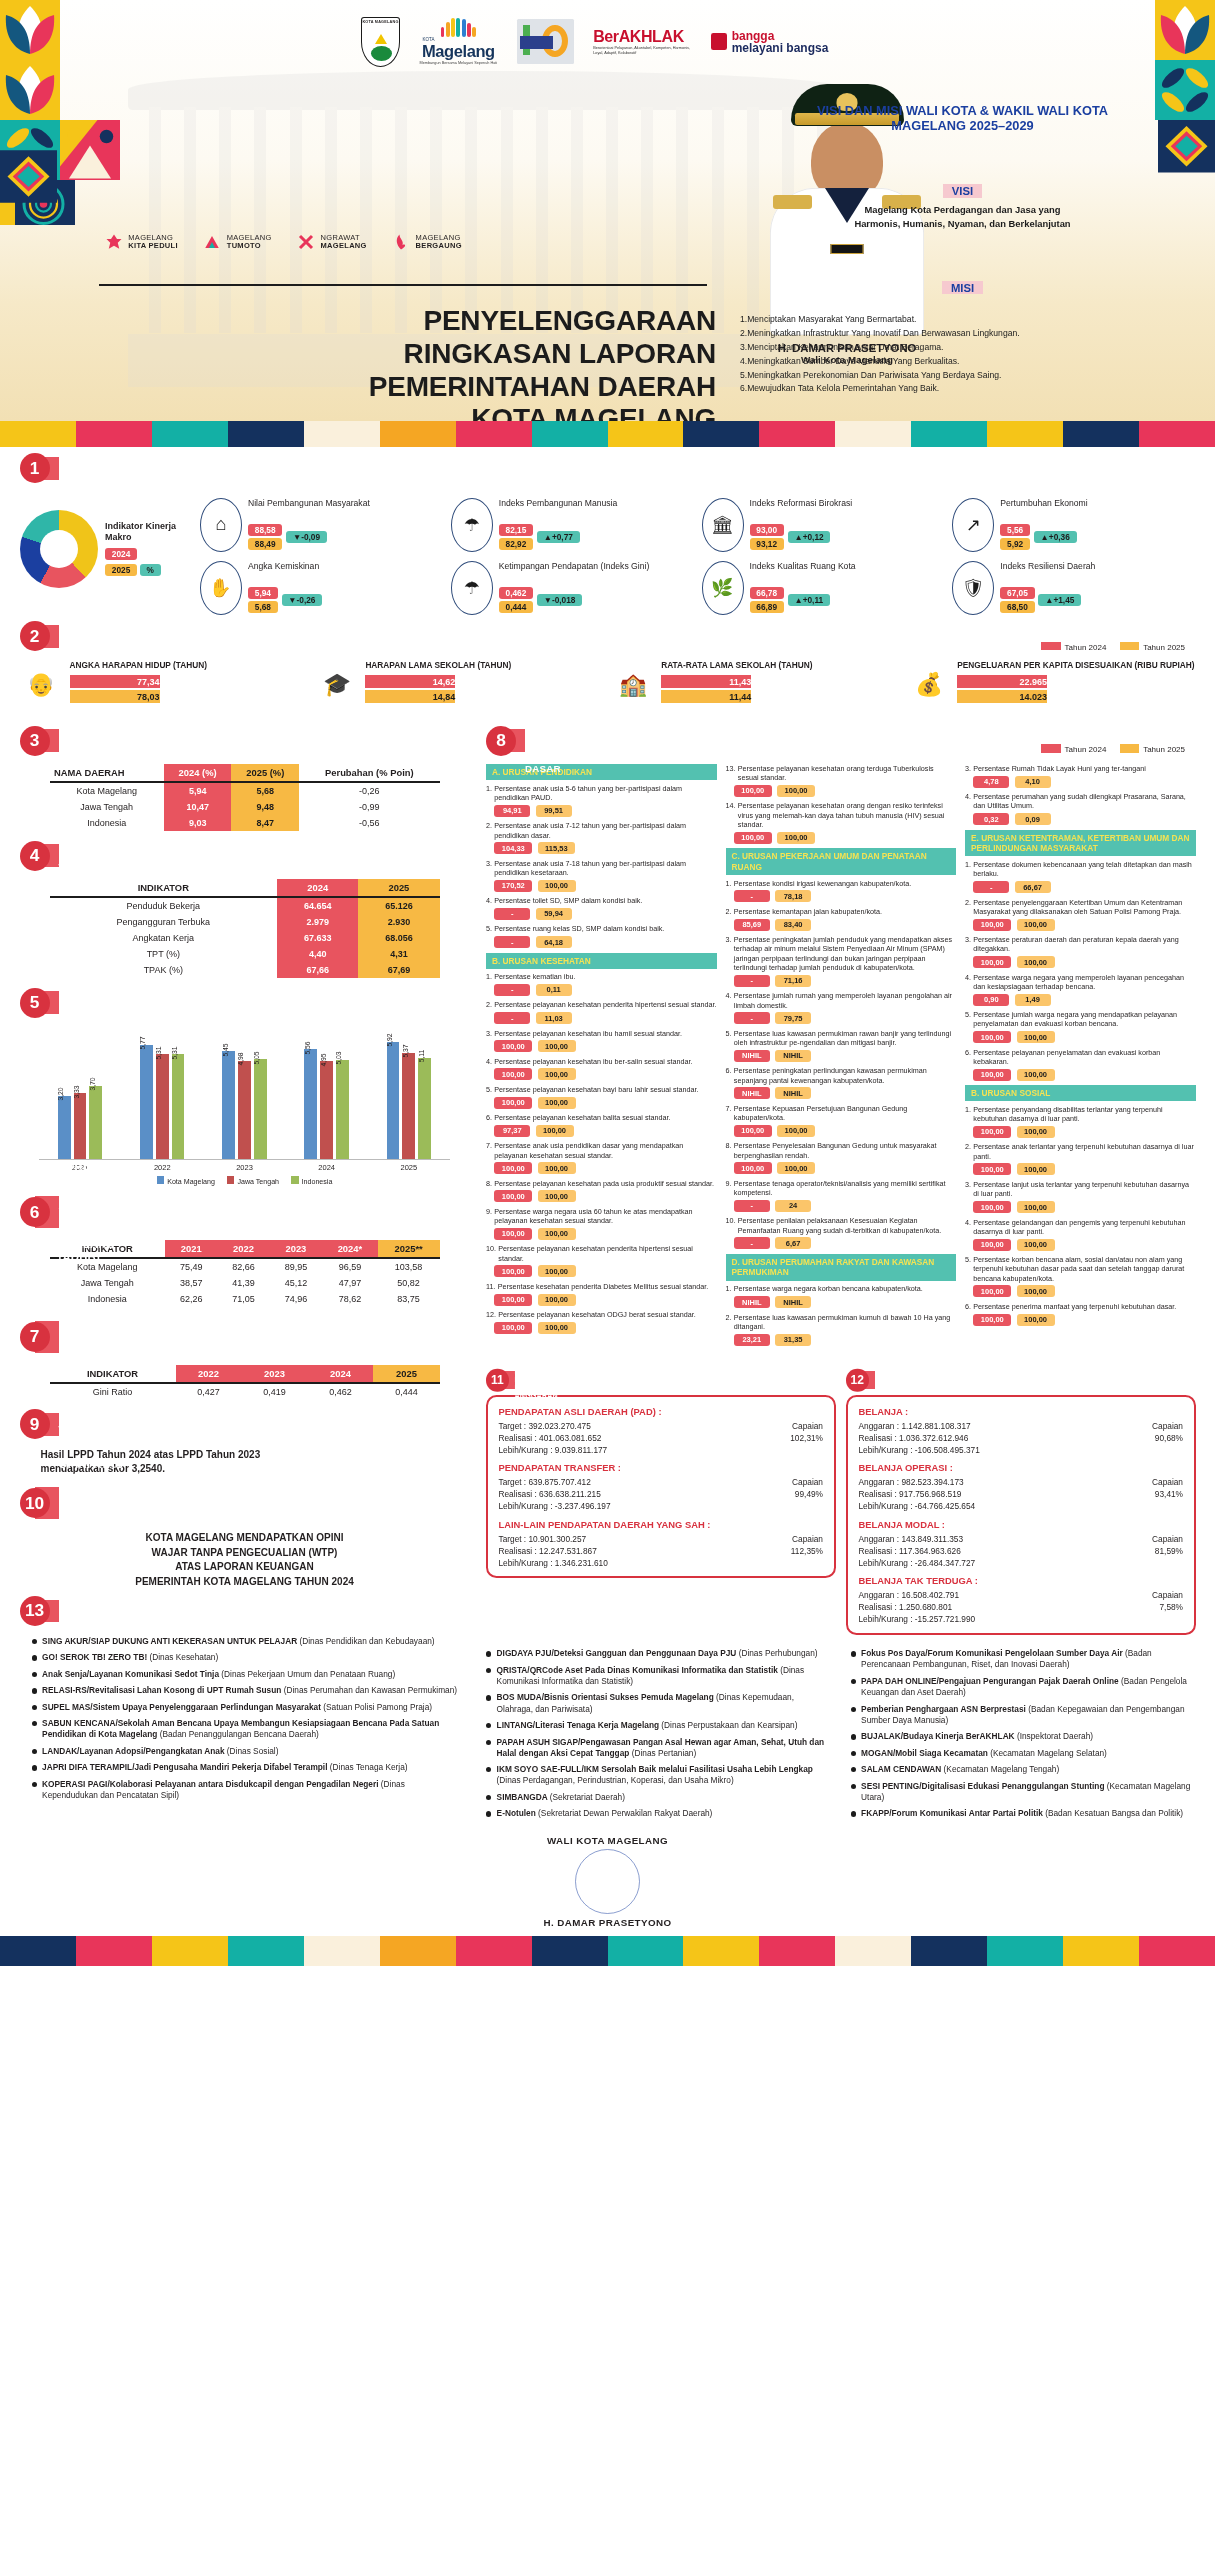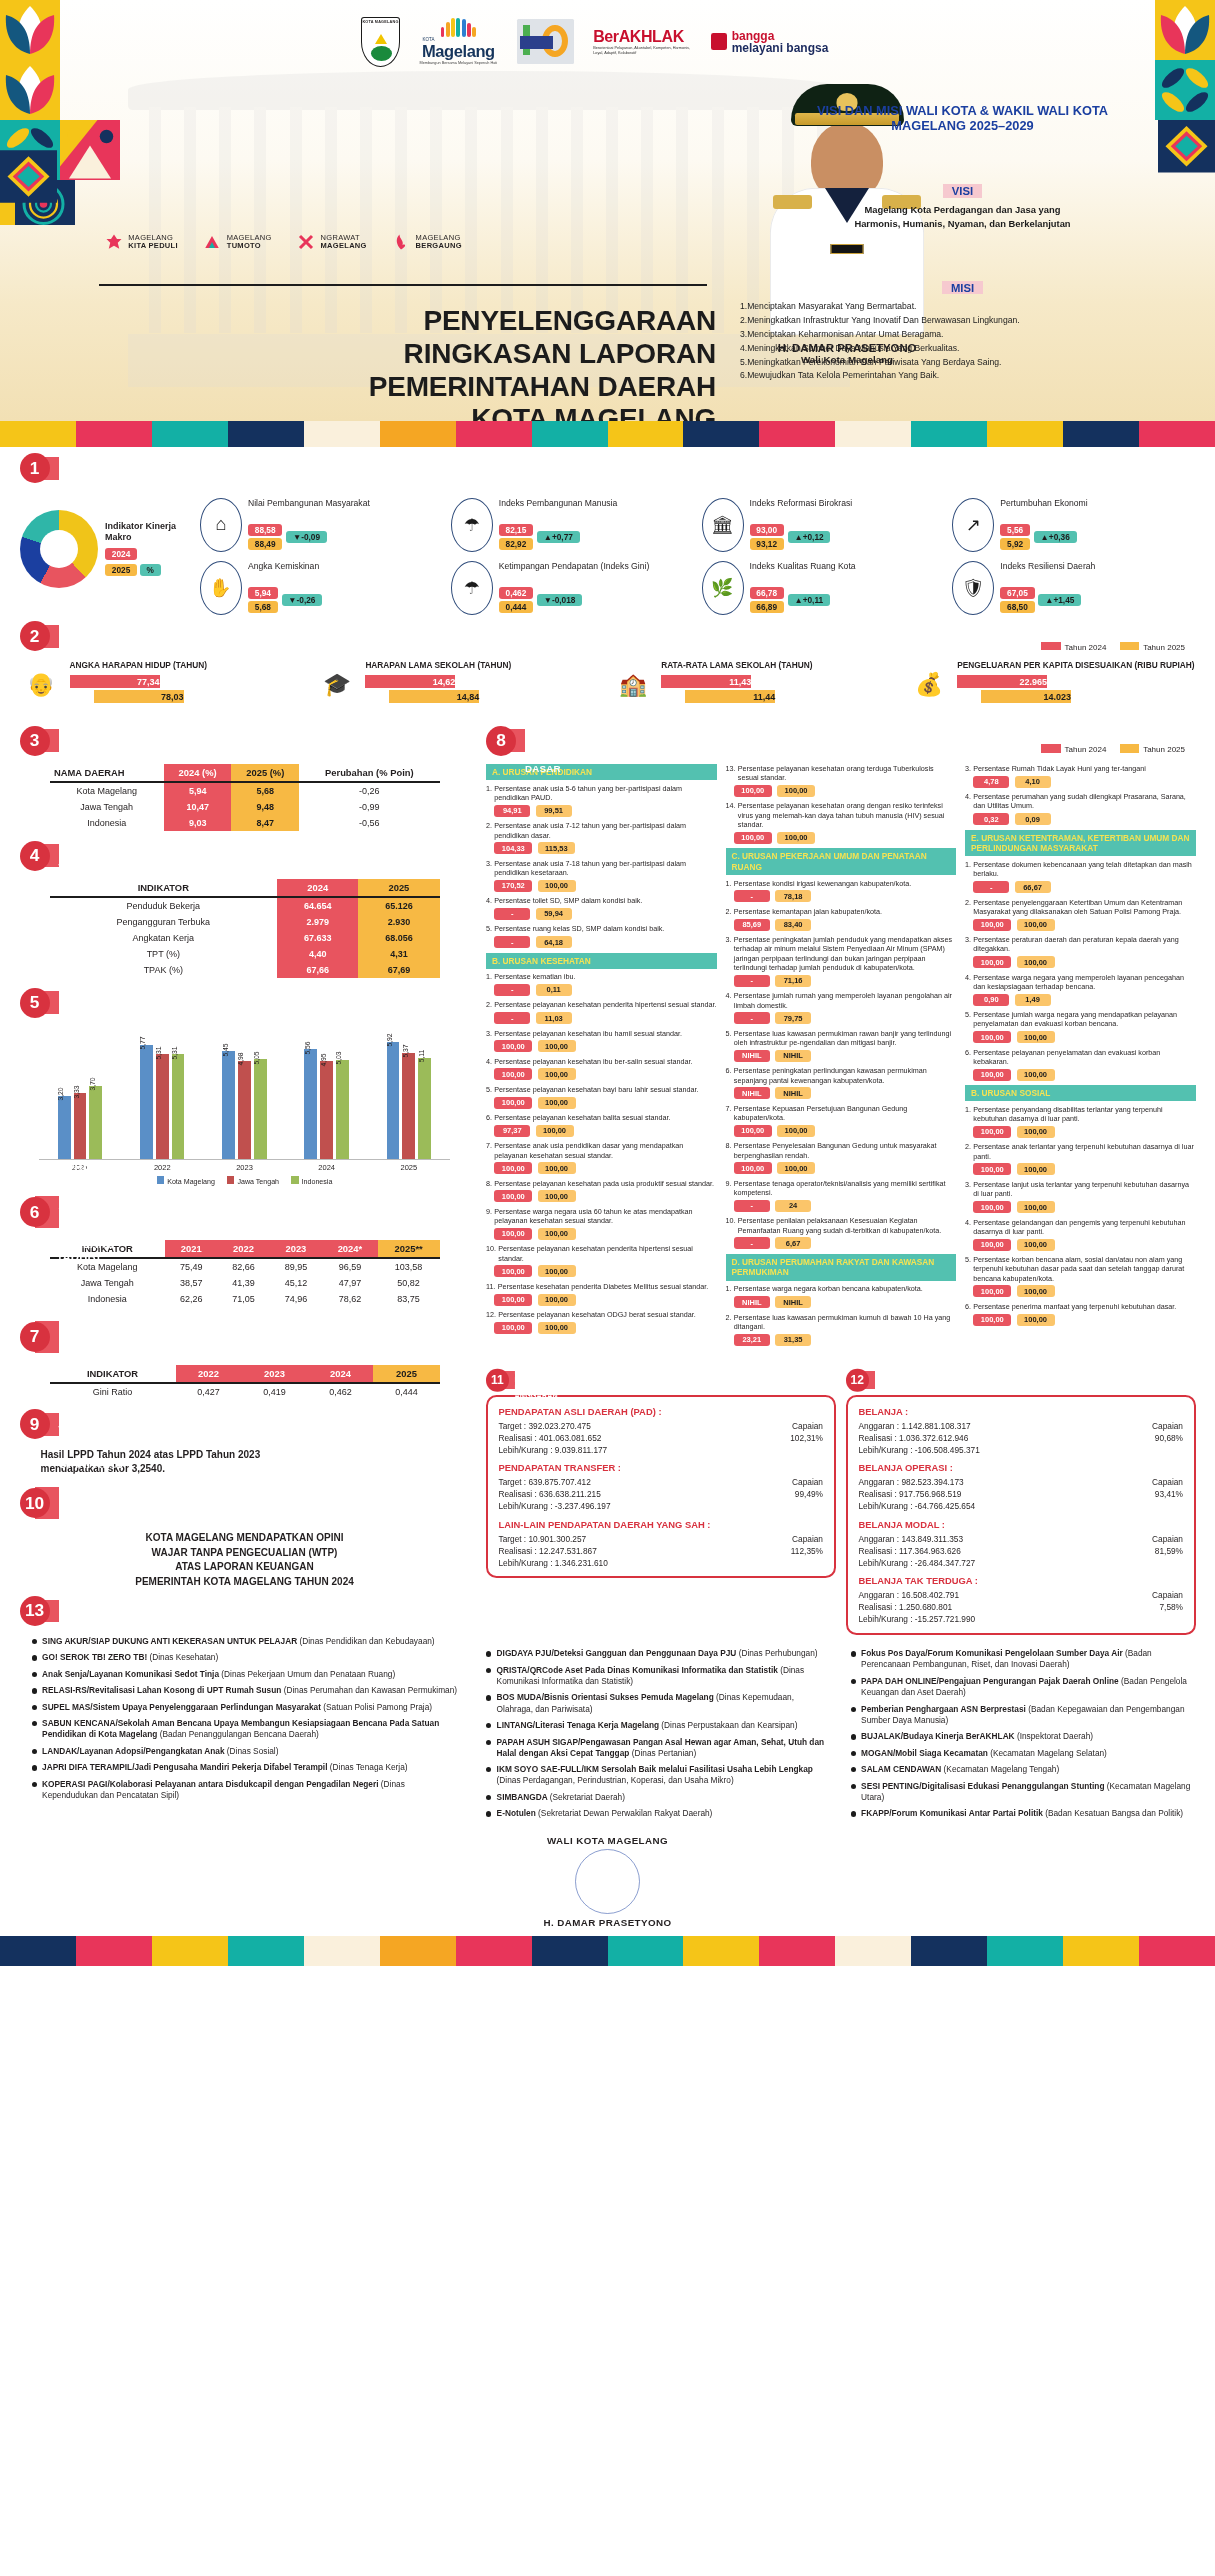--- a/index.html
+++ b/index.html
@@ -102,21 +102,21 @@
   .person .role { text-align:center; font-size:9.8px; font-weight:bold; }
 
   .vision {
     position:absolute; right:19.5px; top:98px; width:466px; z-index:6;
     padding:4.5px 10.5px 10.5px; }
   .vision h2 { text-align:center; color:#1b3fa0; font-size:12.8px; font-weight:bold; line-height:1.25; }
   .vision .tag { display:inline-block; background:#f6c9cf; color:#1b3fa0; font-weight:bold;
      font-size:11.3px; padding:0.8px 9px; margin:6px 0 4.5px; }
   .vision .center { text-align:center;margin-top:44px; }
   .vision .vtext { font-size:9.4px; font-weight:bold; color:#1c1c1c; line-height:1.5; text-align:center; }
-  .vision ol { list-style:none; margin-top:1px; }
+  .vision ol { list-style:none; margin-top:14px; }
   .vision ol li { font-size:8.6px; color:#1c1c1c; line-height:1.62; padding-left:12px;
      text-indent:-12px; }
 
   
   .sec { position:relative; margin:10.5px 0 6px; }
   .sec .num { position:absolute; left:0; top:50%; transform:translateY(-50%);
     width:30px; height:30px; border-radius:50%; background:#d8323f; color:#fff;
     font-size:17.3px; font-weight:bold; display:flex; align-items:center; justify-content:center; z-index:2;}
   .sec .bar { margin-left:15px; background:#e8545f; color:#fff; height:22.6px;
     display:flex; align-items:center; padding-left:24px; font-weight:bold;
@@ -155,21 +155,21 @@
   .vstack { display:flex; flex-direction:column; gap:2.3px; }
 
   
   .ipm-grid { display:grid; grid-template-columns:repeat(4,1fr); gap:7.5px; padding:7.5px 19.5px 0; }
   .ipm { display:flex; gap:6px; align-items:flex-start; }
   .ipm .fig { width:44px;height:47px; flex:none; display:flex;align-items:center;justify-content:center;
      font-size:22.6px; }
   .ipm .lbl { font-size:8.3px; font-weight:bold; line-height:1.2; }
   .ipm .vals { margin-top:3.8px; display:flex;flex-direction:column; gap:2.3px; }
   .vbar { font-size:9px; font-weight:bold; padding:1.5px 0; width:90px; text-align:right; }
-  .vbar.red { background:#e8545f; color:#fff; } .vbar.org { background:#f7b944; color:#1c1c1c;margin-left:24px; }
+  .vbar.red { background:#e8545f; color:#fff; } .vbar.org { background:#f7b944; color:#1c1c1c; }
 
   
   table.t { width:100%; border-collapse:collapse; font-size:9px; }
   table.t th, table.t td { padding:3px 4.5px; }
   table.t thead th { font-weight:bold; font-size:9.4px; }
   .th-red { background:#e8545f; color:#fff; text-align:center; }
   .th-org { background:#f7b944; color:#1c1c1c; text-align:center; }
   .cell-red { background:#e8545f; color:#fff; text-align:center; font-weight:bold; }
   .cell-org { background:#f7b944; color:#1c1c1c; text-align:center; font-weight:bold; }
   .hdr-line td, .hdr-line th { border-bottom:2.3px solid #1c1c1c; }

